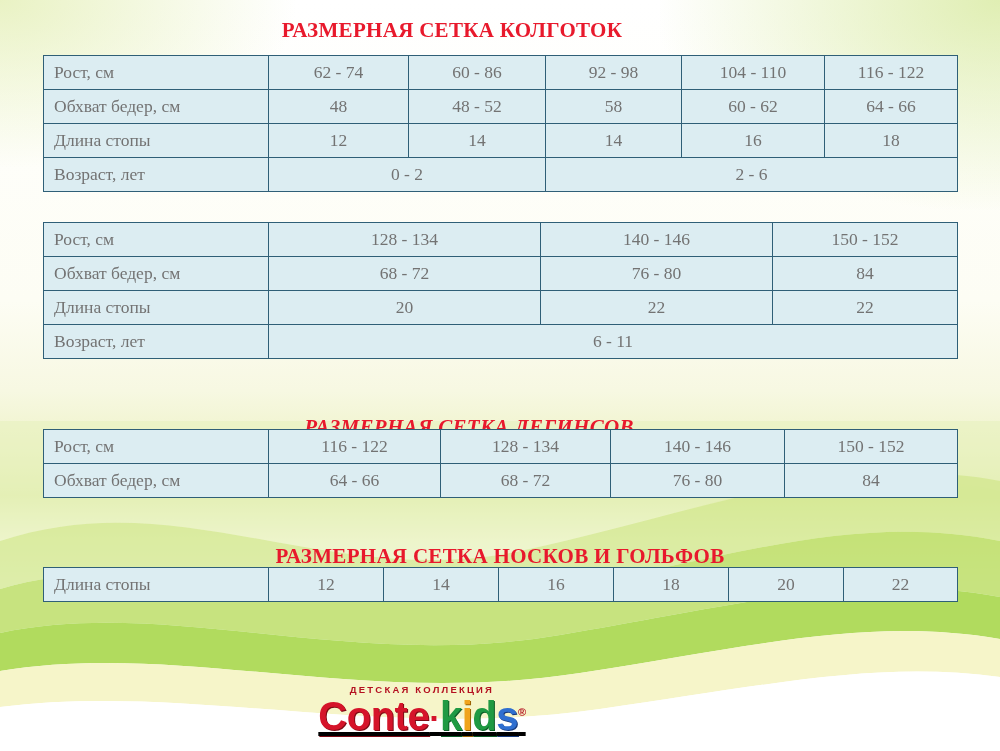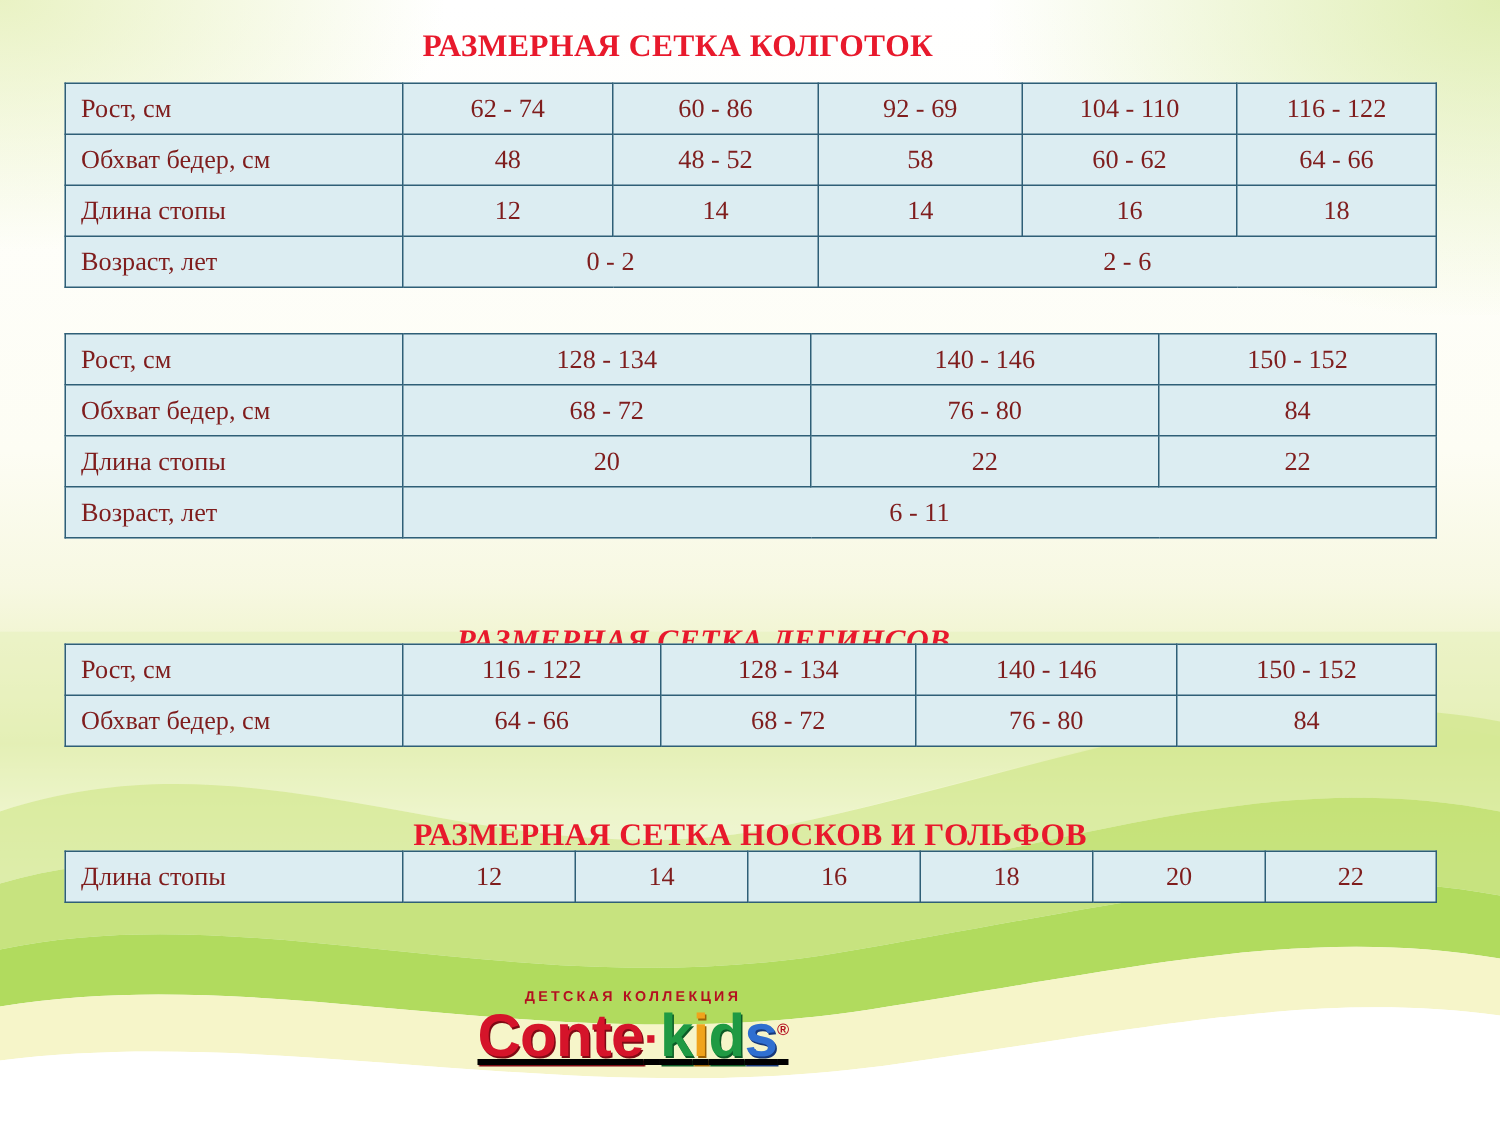--- a/index.html
+++ b/index.html
@@ -72,21 +72,21 @@
   table.grid {
     border-collapse: collapse;
     table-layout: fixed;
     background: #ddeef2;
     border: 1px solid #2f5f77;
     font-size: 17.5px;
   }
   table.grid td {
     border: 1px solid #2f5f77;
     background: #dcedf2;
-    color: #7f1d1d;
+    color: #737373;
     height: 31px;
     padding: 1px 6px;
     text-align: center;
     white-space: nowrap;
   }
   table.grid td.rowhead {
     text-align: left;
     padding-left: 10px;
     font-size: 17.5px;
   }
@@ -96,21 +96,21 @@
   .tbl-1   { position: absolute; left: 43px; top: 55px; width: 914px; }
   .tbl-2   { position: absolute; left: 43px; top: 222px; width: 914px; }
   .title-2 { position: absolute; left: 0; top: 415px; width: 938px; font-style: italic; }
   .tbl-3   { position: absolute; left: 43px; top: 429px; width: 914px; }
   .title-3 { position: absolute; left: 0; top: 544px; width: 1000px; }
   .tbl-4   { position: absolute; left: 43px; top: 567px; width: 914px; }
 
   .logo-wrap {
     position: absolute;
     left: 0;
-    top: 660px;
+    top: 685px;
     width: 844px;
     text-align: center;
   }
   .logo {
     display: inline-block;
     position: relative;
     line-height: 1;
   }
   .logo-kicker {
     color: #b41020;
@@ -179,21 +179,21 @@
             <col style="width:137px">
           <col style="width:136px">
             <col style="width:143px">
             <col style="width:133px">
         </colgroup>
         <tbody>
           <tr>
             <td class="rowhead">Рост, см</td>
             <td>62 - 74</td>
             <td>60 - 86</td>
-            <td>92 - 69</td>
+            <td>92 - 98</td>
             <td>104 - 110</td>
             <td>116 - 122</td>
           </tr>
           <tr>
             <td class="rowhead">Обхват бедер, см</td>
             <td>48</td>
             <td>48 - 52</td>
             <td>58</td>
             <td>60 - 62</td>
             <td>64 - 66</td>

